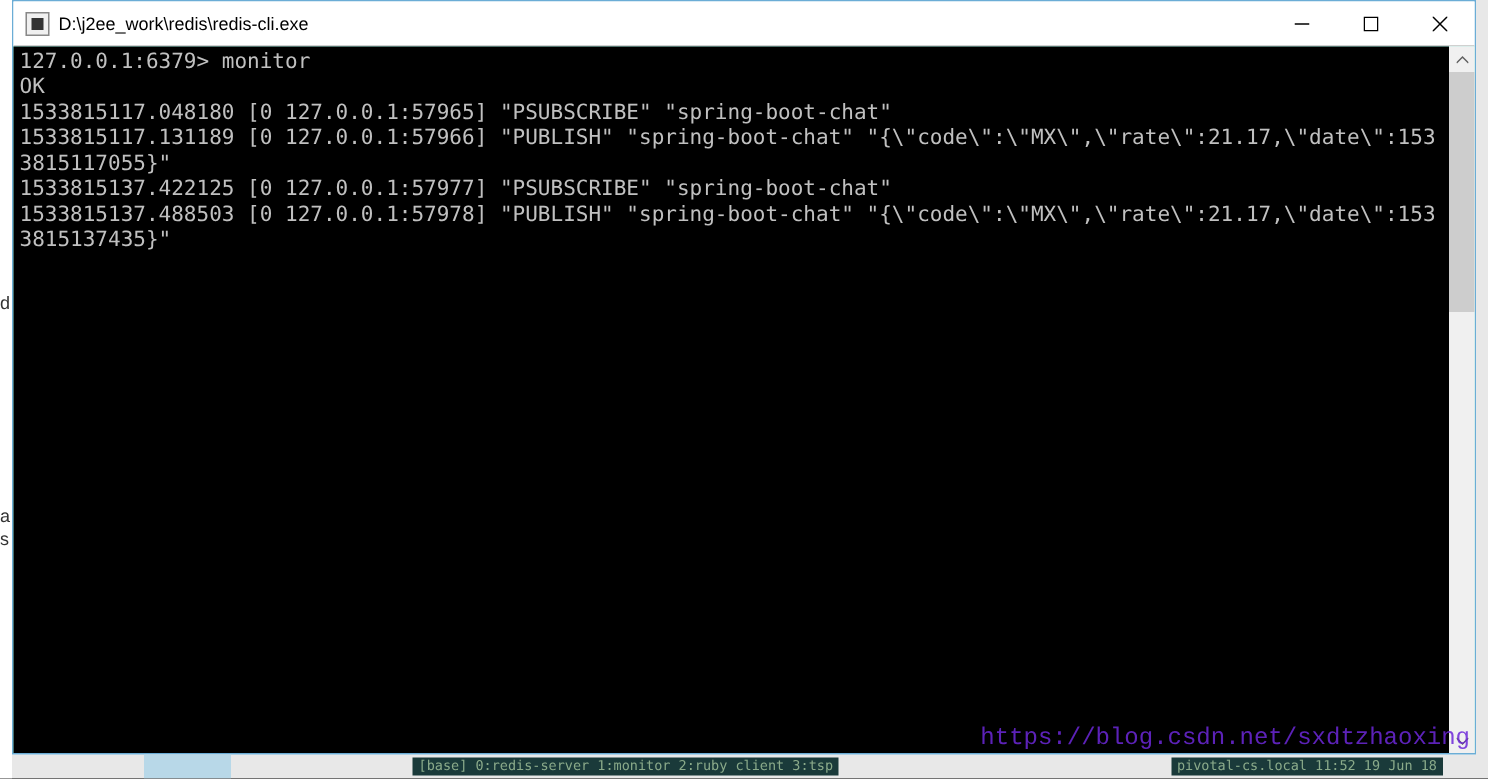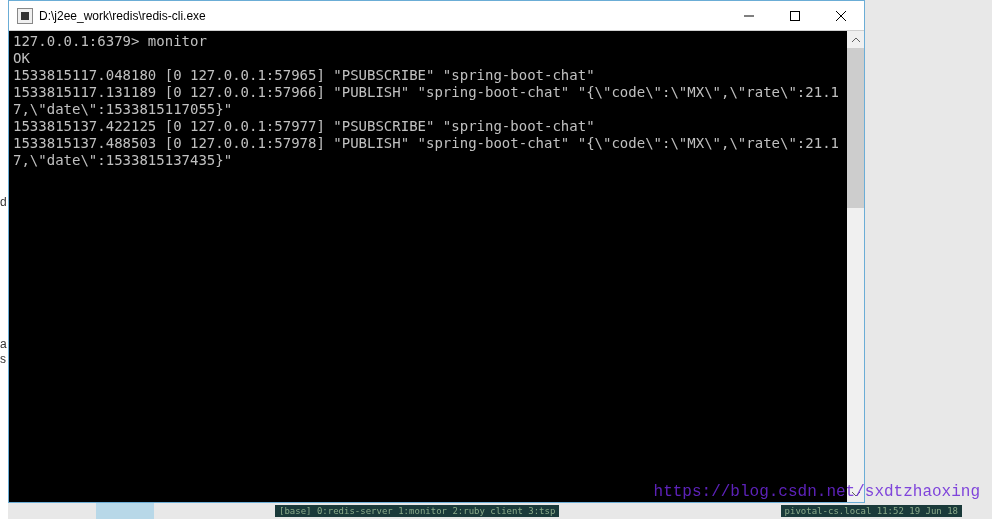--- a/index.html
+++ b/index.html
@@ -29,21 +29,21 @@
       position: absolute;
       left: 0;
     }
     .frag-d { top: 195px; }
     .frag-a { top: 337px; }
     .frag-s { top: 352px; }
     .window {
       position: absolute;
       left: 8px;
       top: 0;
-      width: 857px;
+      width: 976px;
       height: 503px;
       background: #fff;
       border: 1px solid #6badd6;
       display: flex;
       flex-direction: column;
     }
     .titlebar {
       height: 30px;
       background: #fff;
       display: flex;

